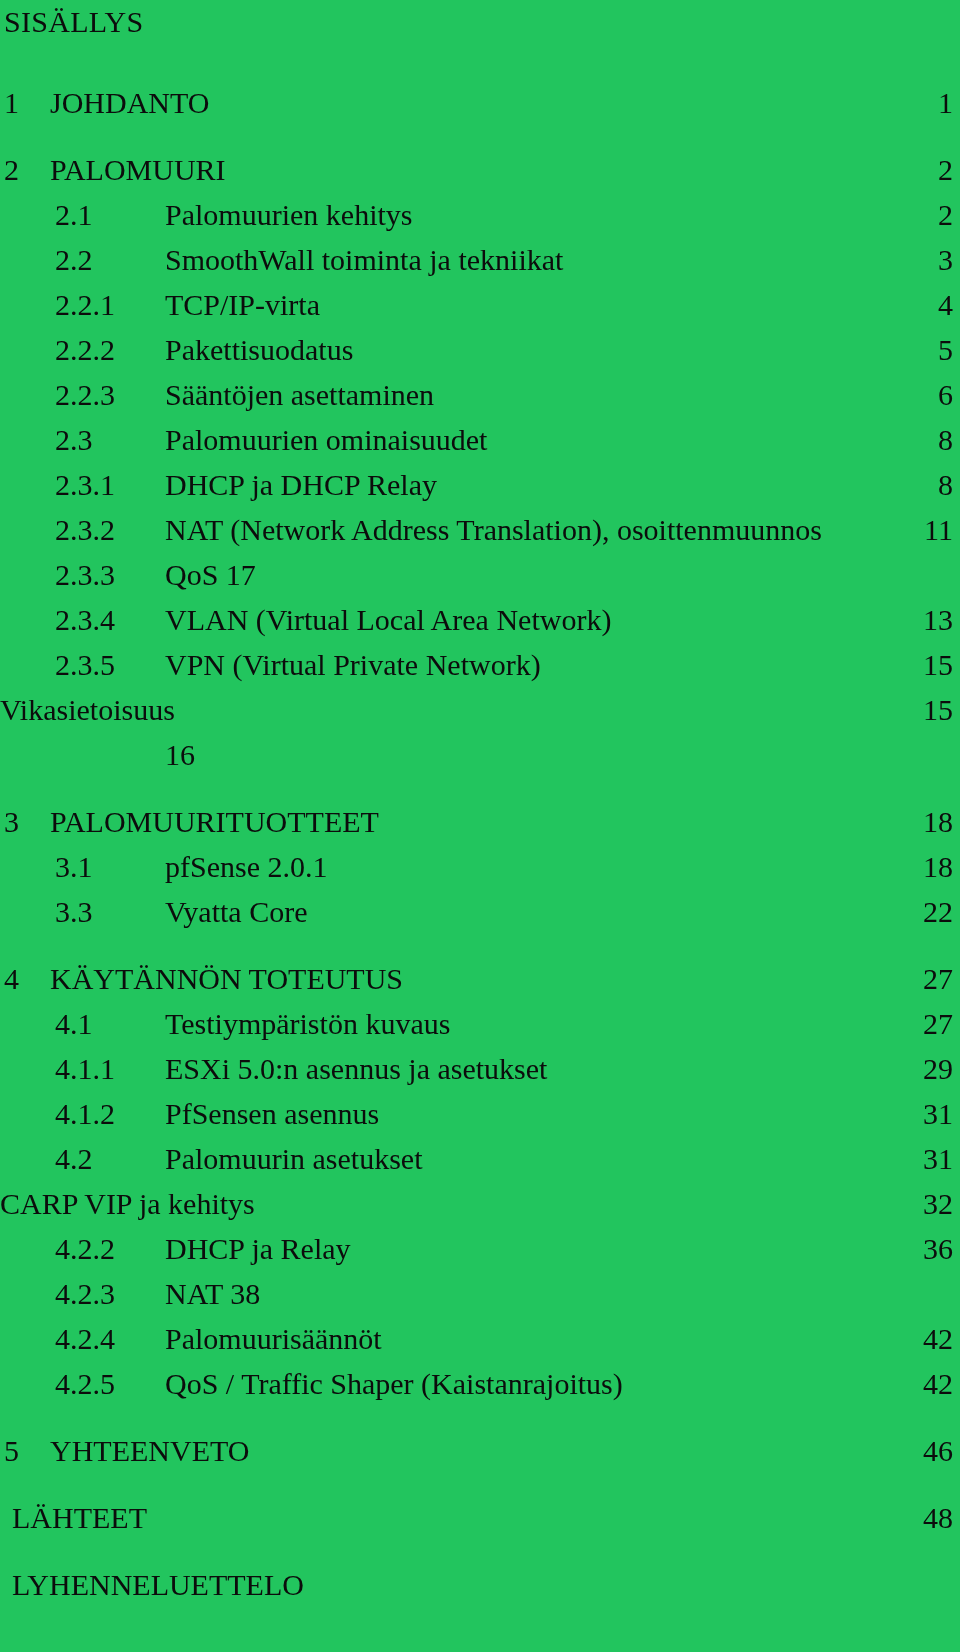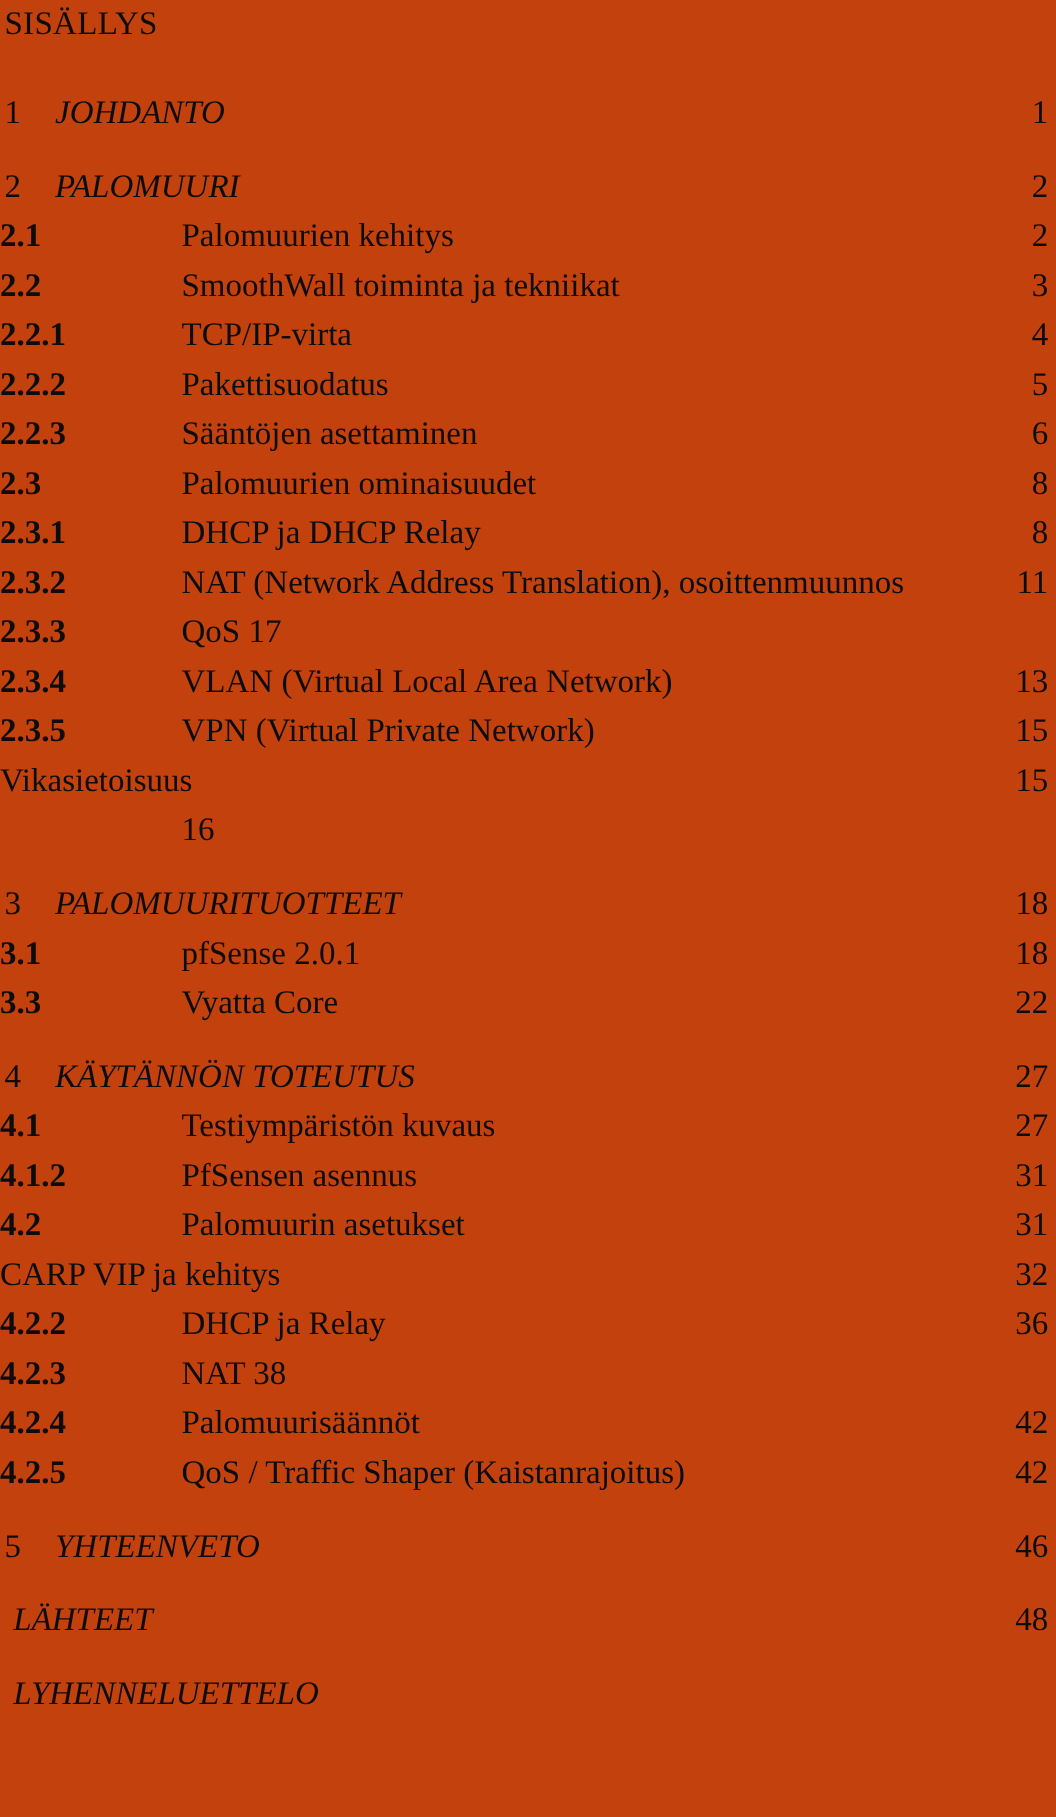--- a/index.html
+++ b/index.html
@@ -16,21 +16,21 @@
     color: #0c0c0c;
     -webkit-font-smoothing: antialiased;
   }
 
   #page {
     position: relative;
     width: 960px;
     height: 1652px;
     box-sizing: border-box;
     padding: 0;
-    background: #c2410c;
+    background: #22c55e;
   }
 
   
   .doc-title {
     position: absolute;
     left: 4px;
     top: 4px;
     font-size: 30px;
     line-height: 36px;
     letter-spacing: 0.3px;
@@ -65,34 +65,33 @@
     flex: 0 0 auto;
     display: inline-block;
   }
   .num.lvl1 {
     width: 50px;
     padding-left: 4px;
     box-sizing: border-box;
   }
   .num.lvl2 {
     width: 165px;
-    box-sizing: border-box;
-    font-weight: bold;
+    padding-left: 55px;
+    box-sizing: border-box;
   }
 
   
   .label {
     flex: 1 1 auto;
     display: inline-block;
     overflow: hidden;
     text-overflow: clip;
   }
   .toc-row.lvl1 .label {
     padding-left: 0;
-    font-style: italic;
   }
 
   
   .pageno {
     flex: 0 0 auto;
     width: 120px;
     text-align: right;
     padding-right: 7px;
     box-sizing: border-box;
   }
@@ -207,20 +206,25 @@
         <span class="num lvl1">4</span>
         <span class="label">KÄYTÄNNÖN TOTEUTUS</span>
         <span class="pageno">27</span>
       </div>
       <div class="toc-row lvl2">
         <span class="num lvl2">4.1</span>
         <span class="label">Testiympäristön kuvaus</span>
         <span class="pageno">27</span>
       </div>
       <div class="toc-row lvl2">
+        <span class="num lvl2">4.1.1</span>
+        <span class="label">ESXi 5.0:n asennus ja asetukset</span>
+        <span class="pageno">29</span>
+      </div>
+      <div class="toc-row lvl2">
         <span class="num lvl2">4.1.2</span>
         <span class="label">PfSensen asennus</span>
         <span class="pageno">31</span>
       </div>
       <div class="toc-row lvl2">
         <span class="num lvl2">4.2</span>
         <span class="label">Palomuurin asetukset</span>
         <span class="pageno">31</span>
       </div>
       <div class="toc-row lvl2">

